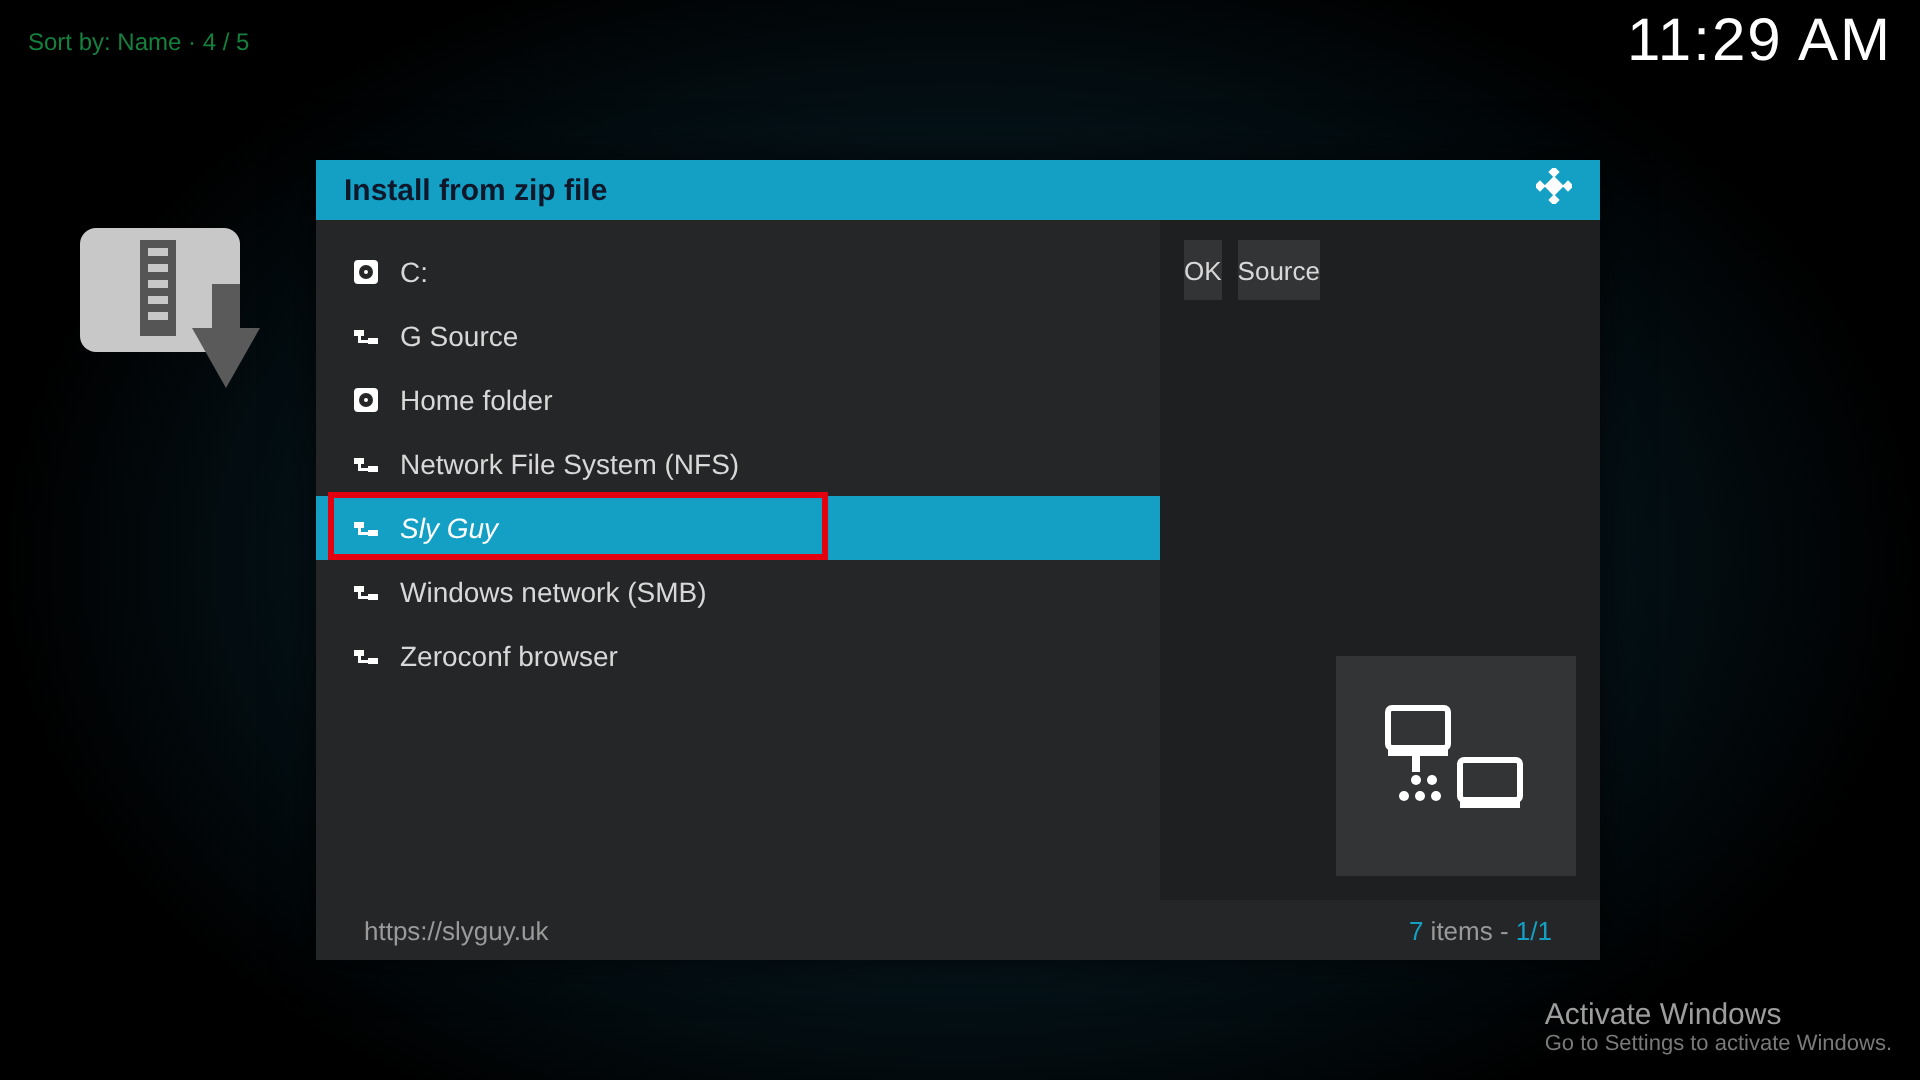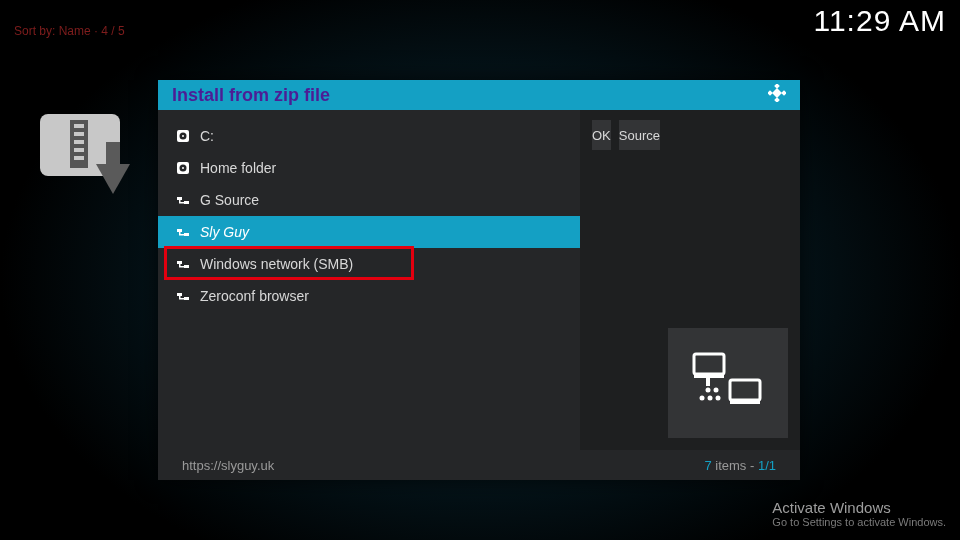--- a/index.html
+++ b/index.html
@@ -8,41 +8,41 @@
     background: radial-gradient(ellipse 600px 400px at 480px 280px, #0a3a4a 0%, #061a22 40%, #000000 80%);
     font-family: Arial, Helvetica, sans-serif;
     color: #e8e8e8;
     position: relative;
     overflow: hidden;
   }
   .top-left {
     position: absolute; top: 6px; left: 14px;
   }
   .breadcrumb { color: #ffffff; font-size: 18px; font-weight: 400; }
-  .sort-line { color: #7f1d1d; font-size: 12px; margin-top: 18px; }
+  .sort-line { color: #15803d; font-size: 12px; margin-top: 8px; }
   .clock {
     position: absolute; top: 4px; right: 14px;
     color: #ffffff; font-size: 30px; font-weight: 300; letter-spacing: 1px;
   }
   .zip-widget {
     position: absolute; top: 114px; left: 40px;
     width: 110px; height: 90px;
   }
   .dialog {
     position: absolute; top: 80px; left: 158px;
     width: 642px; height: 400px;
     background: #1e1f20;
     box-shadow: 0 0 20px rgba(0,0,0,.7);
   }
   .dlg-header {
     background: #14a0c4;
     height: 30px;
     display: flex; align-items: center; justify-content: space-between;
     padding: 0 14px;
-    color: #4c1d95; font-size: 18px; font-weight: 600;
+    color: #0f172a; font-size: 15px; font-weight: 600;
   }
   .dlg-body {
     display: flex; height: 340px;
   }
   .dlg-list {
     width: 470px; padding-top: 10px;
     background: #252628;
     position: relative;
   }
   .list-row {
@@ -135,39 +135,52 @@
               <rect x="1" y="1" width="12" height="12" rx="2" fill="#ffffff"></rect>
               <circle cx="7" cy="7" r="3.5" fill="#252628"></circle>
               <circle cx="7" cy="7" r="1" fill="#ffffff"></circle>
             </svg>
           </span>
           <span>C:</span>
         </div>
         <div class="list-row">
           <span class="icon">
             <svg width="14" height="14" viewBox="0 0 14 14">
+              <g fill="#ffffff">
+                <rect x="1" y="4" width="5" height="3"></rect>
+                <rect x="8" y="8" width="5" height="3"></rect>
+                <rect x="3" y="7" width="1.5" height="3"></rect>
+                <rect x="3" y="9" width="6" height="1.5"></rect>
+              </g>
+            </svg>
+          </span>
+          <span>G Source</span>
+        </div>
+        <div class="list-row">
+          <span class="icon">
+            <svg width="14" height="14" viewBox="0 0 14 14">
               <rect x="1" y="1" width="12" height="12" rx="2" fill="#ffffff"></rect>
               <circle cx="7" cy="7" r="3.5" fill="#252628"></circle>
               <circle cx="7" cy="7" r="1" fill="#ffffff"></circle>
             </svg>
           </span>
           <span>Home folder</span>
         </div>
         <div class="list-row">
           <span class="icon">
             <svg width="14" height="14" viewBox="0 0 14 14">
               <g fill="#ffffff">
                 <rect x="1" y="4" width="5" height="3"></rect>
                 <rect x="8" y="8" width="5" height="3"></rect>
                 <rect x="3" y="7" width="1.5" height="3"></rect>
                 <rect x="3" y="9" width="6" height="1.5"></rect>
               </g>
             </svg>
           </span>
-          <span>G Source</span>
+          <span>Network File System (NFS)</span>
         </div>
         <div class="list-row selected">
           <span class="icon">
             <svg width="14" height="14" viewBox="0 0 14 14">
               <g fill="#ffffff">
                 <rect x="1" y="4" width="5" height="3"></rect>
                 <rect x="8" y="8" width="5" height="3"></rect>
                 <rect x="3" y="7" width="1.5" height="3"></rect>
                 <rect x="3" y="9" width="6" height="1.5"></rect>
               </g>

